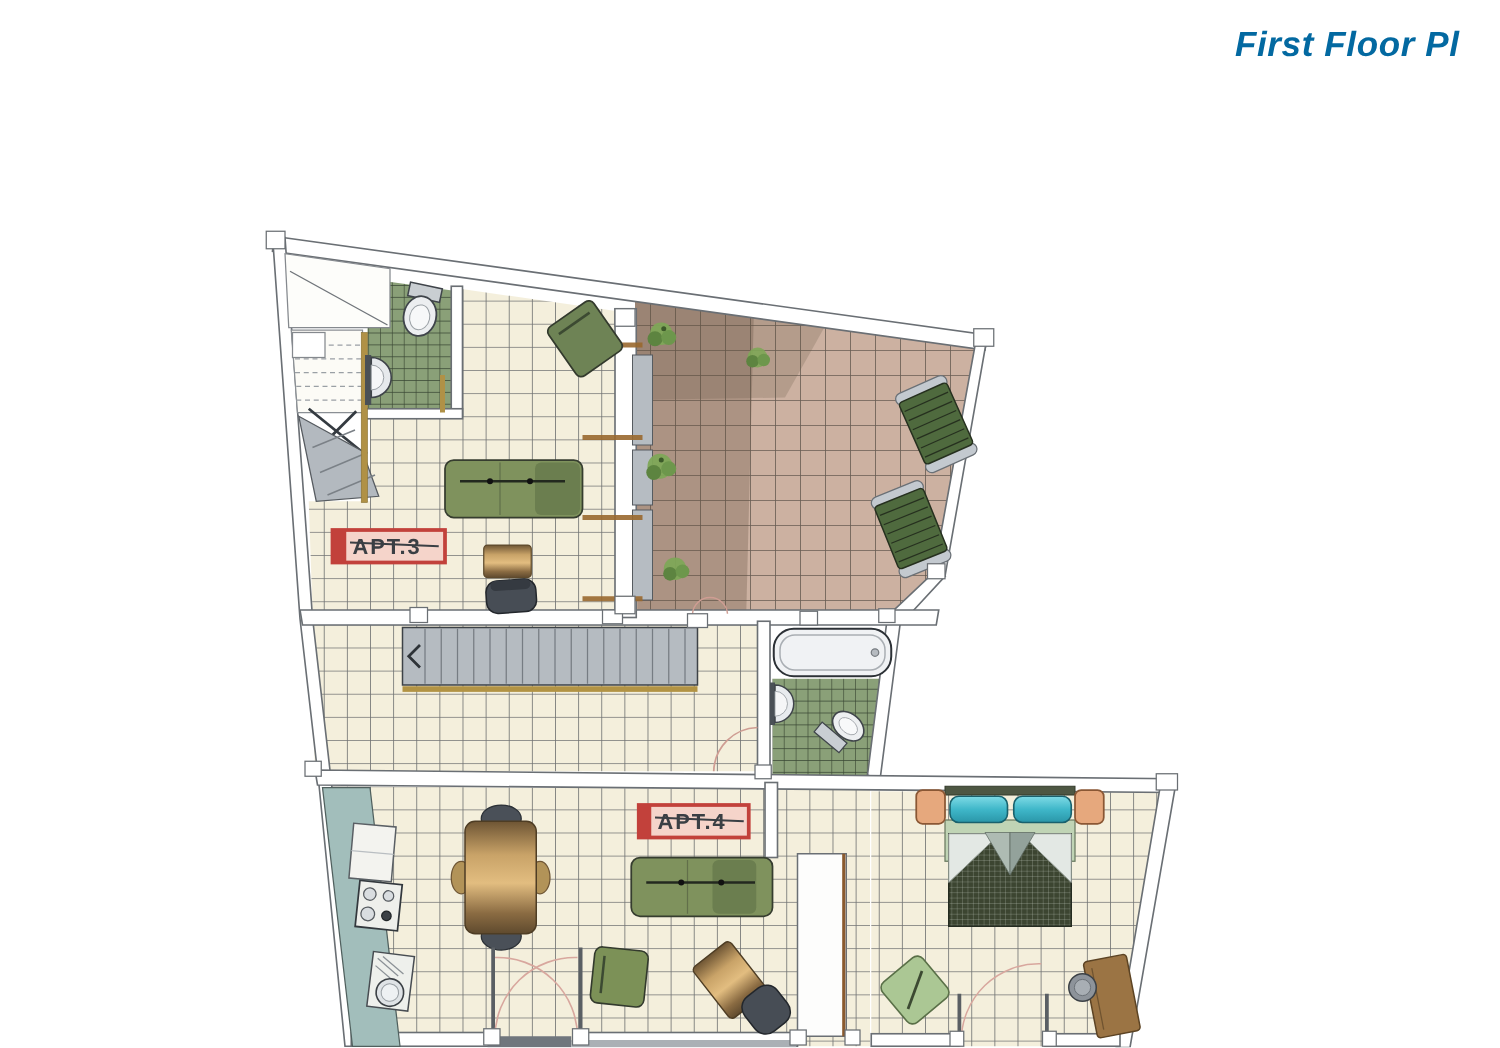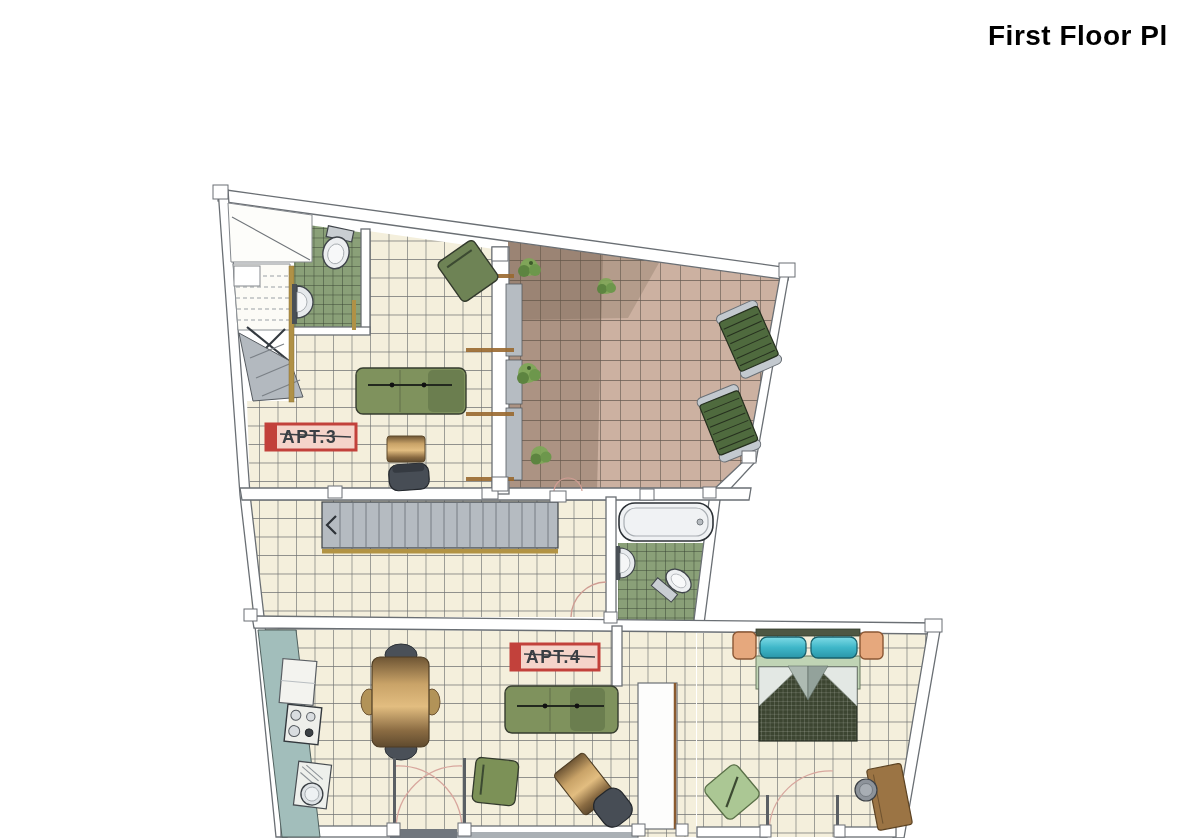--- a/index.html
+++ b/index.html
@@ -1,19 +1,19 @@
 <!DOCTYPE html>
 <html><head>
 <meta charset="utf-8">
 <style>
   html,body{margin:0;padding:0;background:#ffffff;}
   .stage{position:relative;width:1200px;height:838px;background:#ffffff;overflow:hidden;
          font-family:"Liberation Sans", sans-serif;}
   .plan-title{position:absolute;left:988px;top:20px;font-size:28px;font-weight:bold;
-              color:#000000;letter-spacing:.5px;white-space:nowrap;}
+              color:#0369a1;letter-spacing:.5px;white-space:nowrap;font-style:italic;}
   svg text.apt-label{font-family:"Liberation Sans", sans-serif;font-weight:bold;
                      font-size:17.5px;letter-spacing:1.5px;fill:#3a3f44;}
 </style>
 </head>
 <body>
 
 <div class="stage">
 
   <div class="plan-title">First Floor Pl</div>
 

